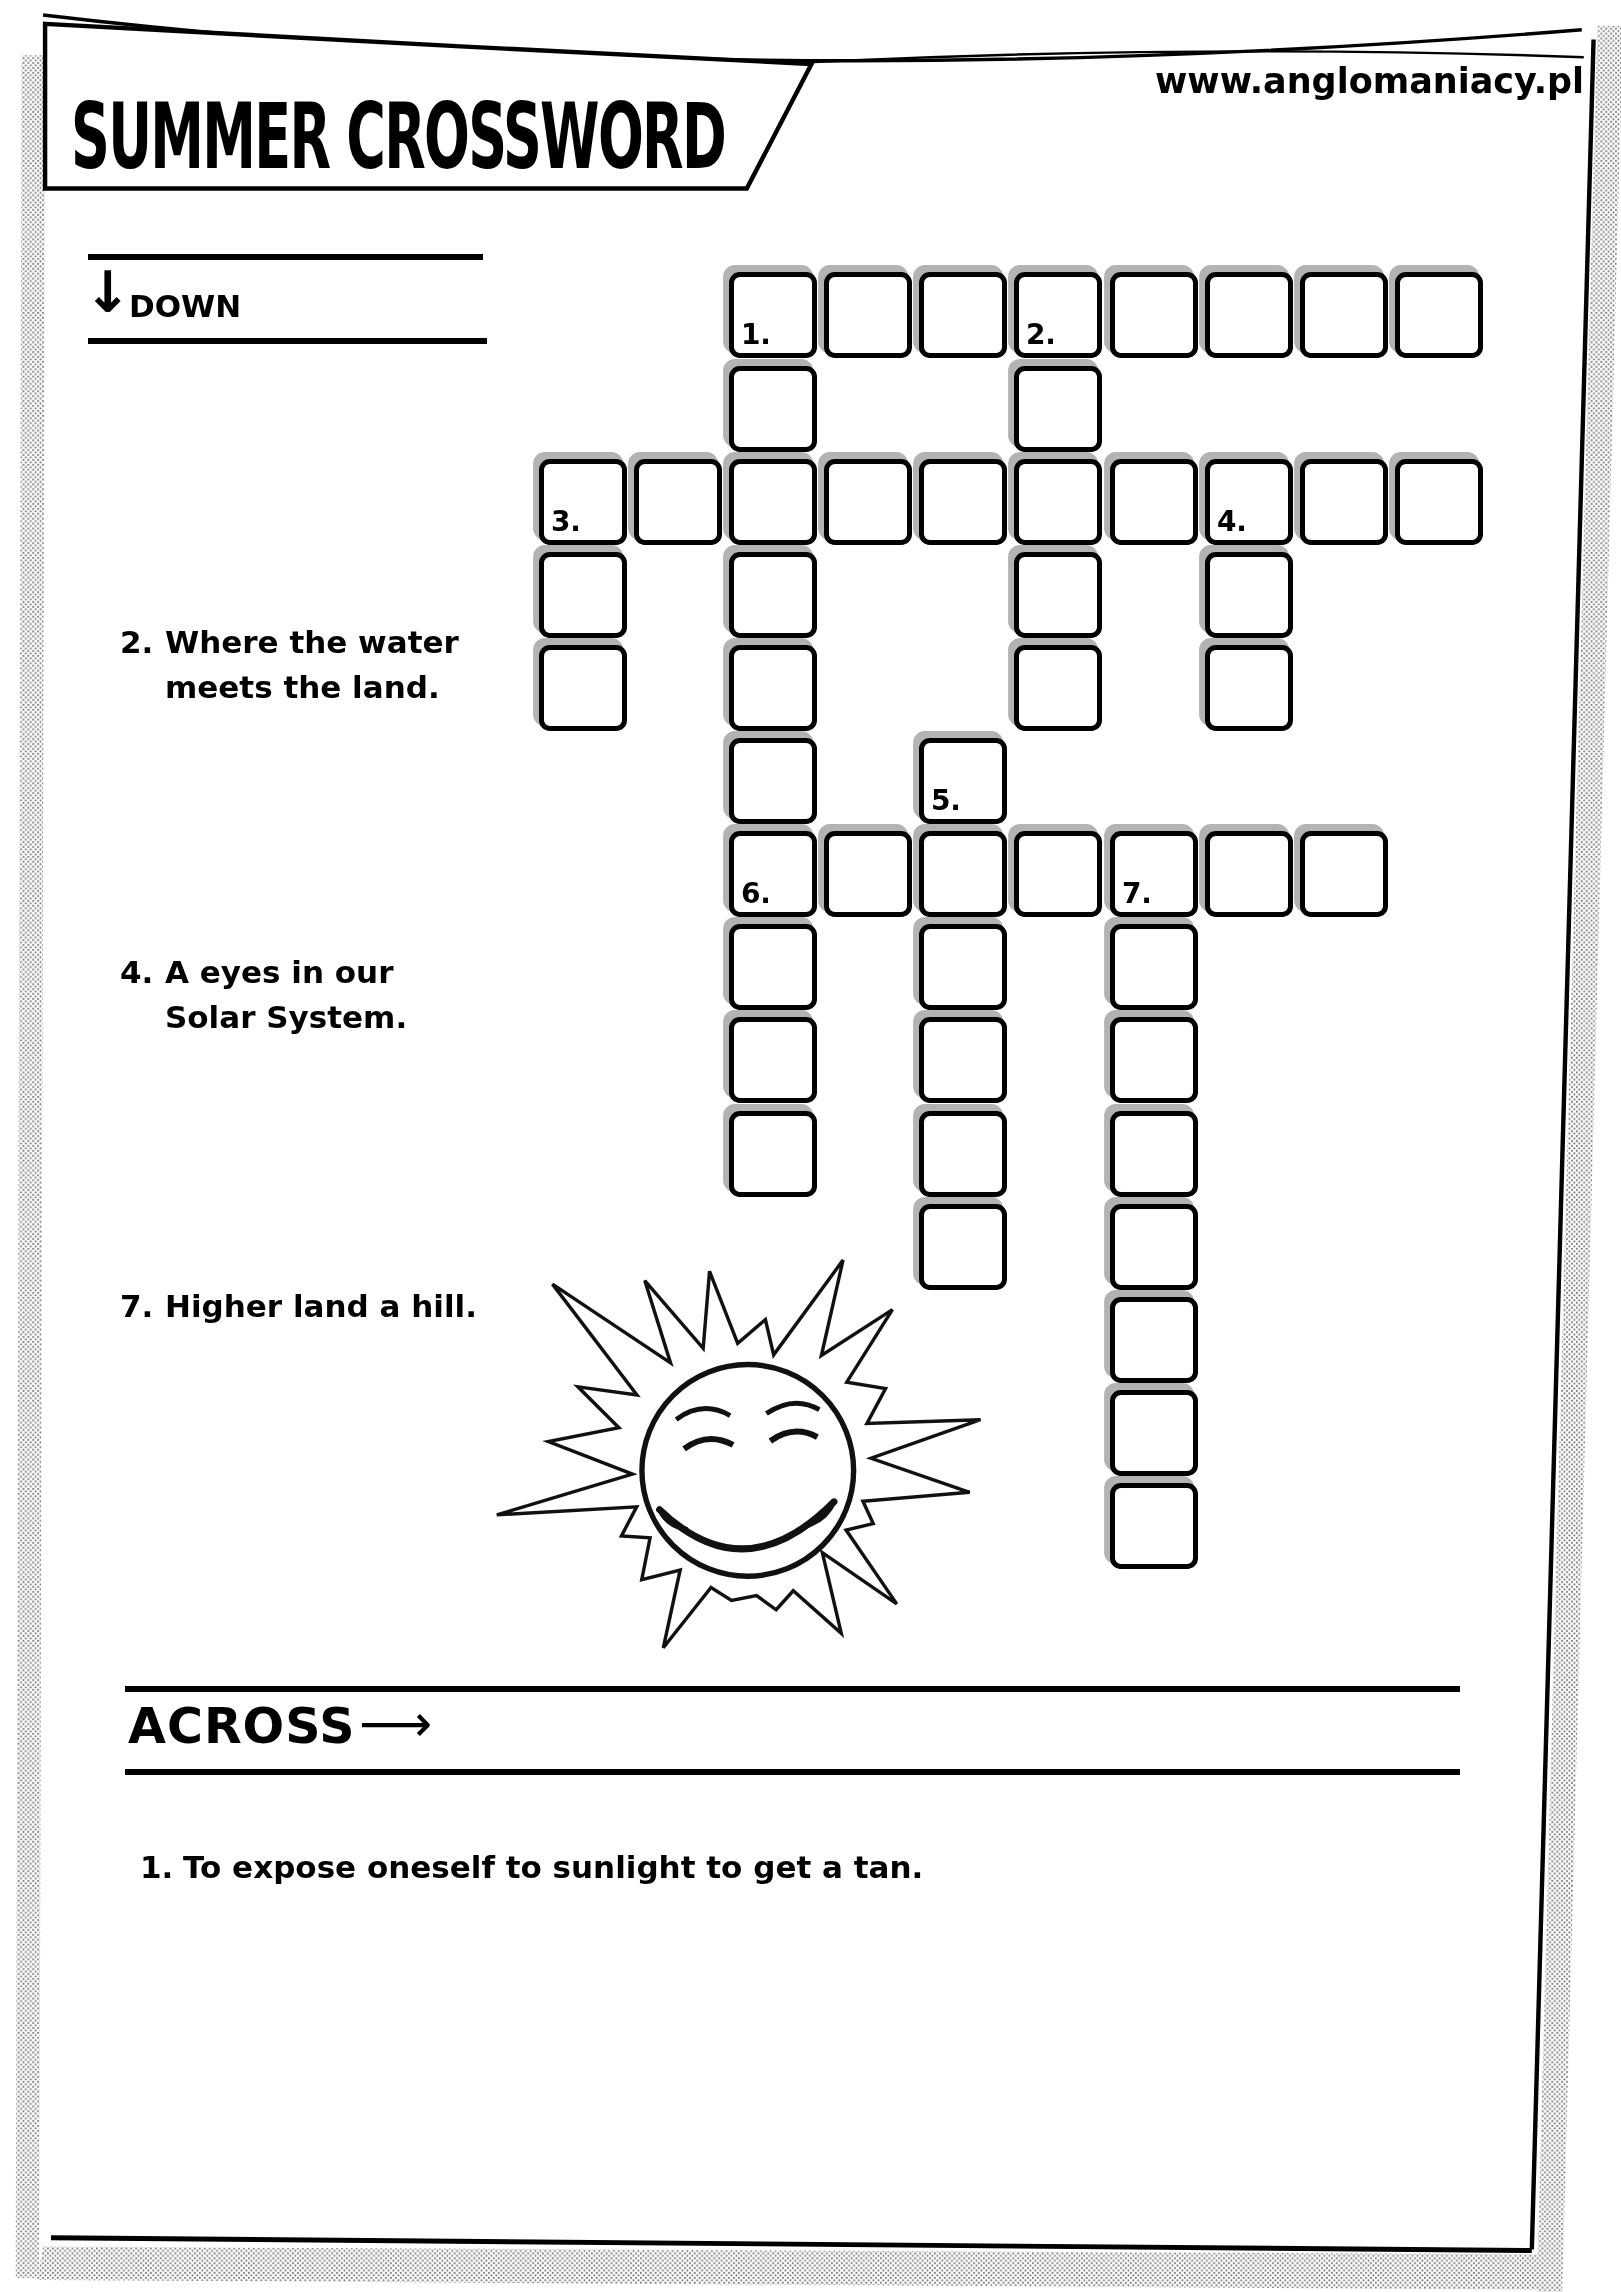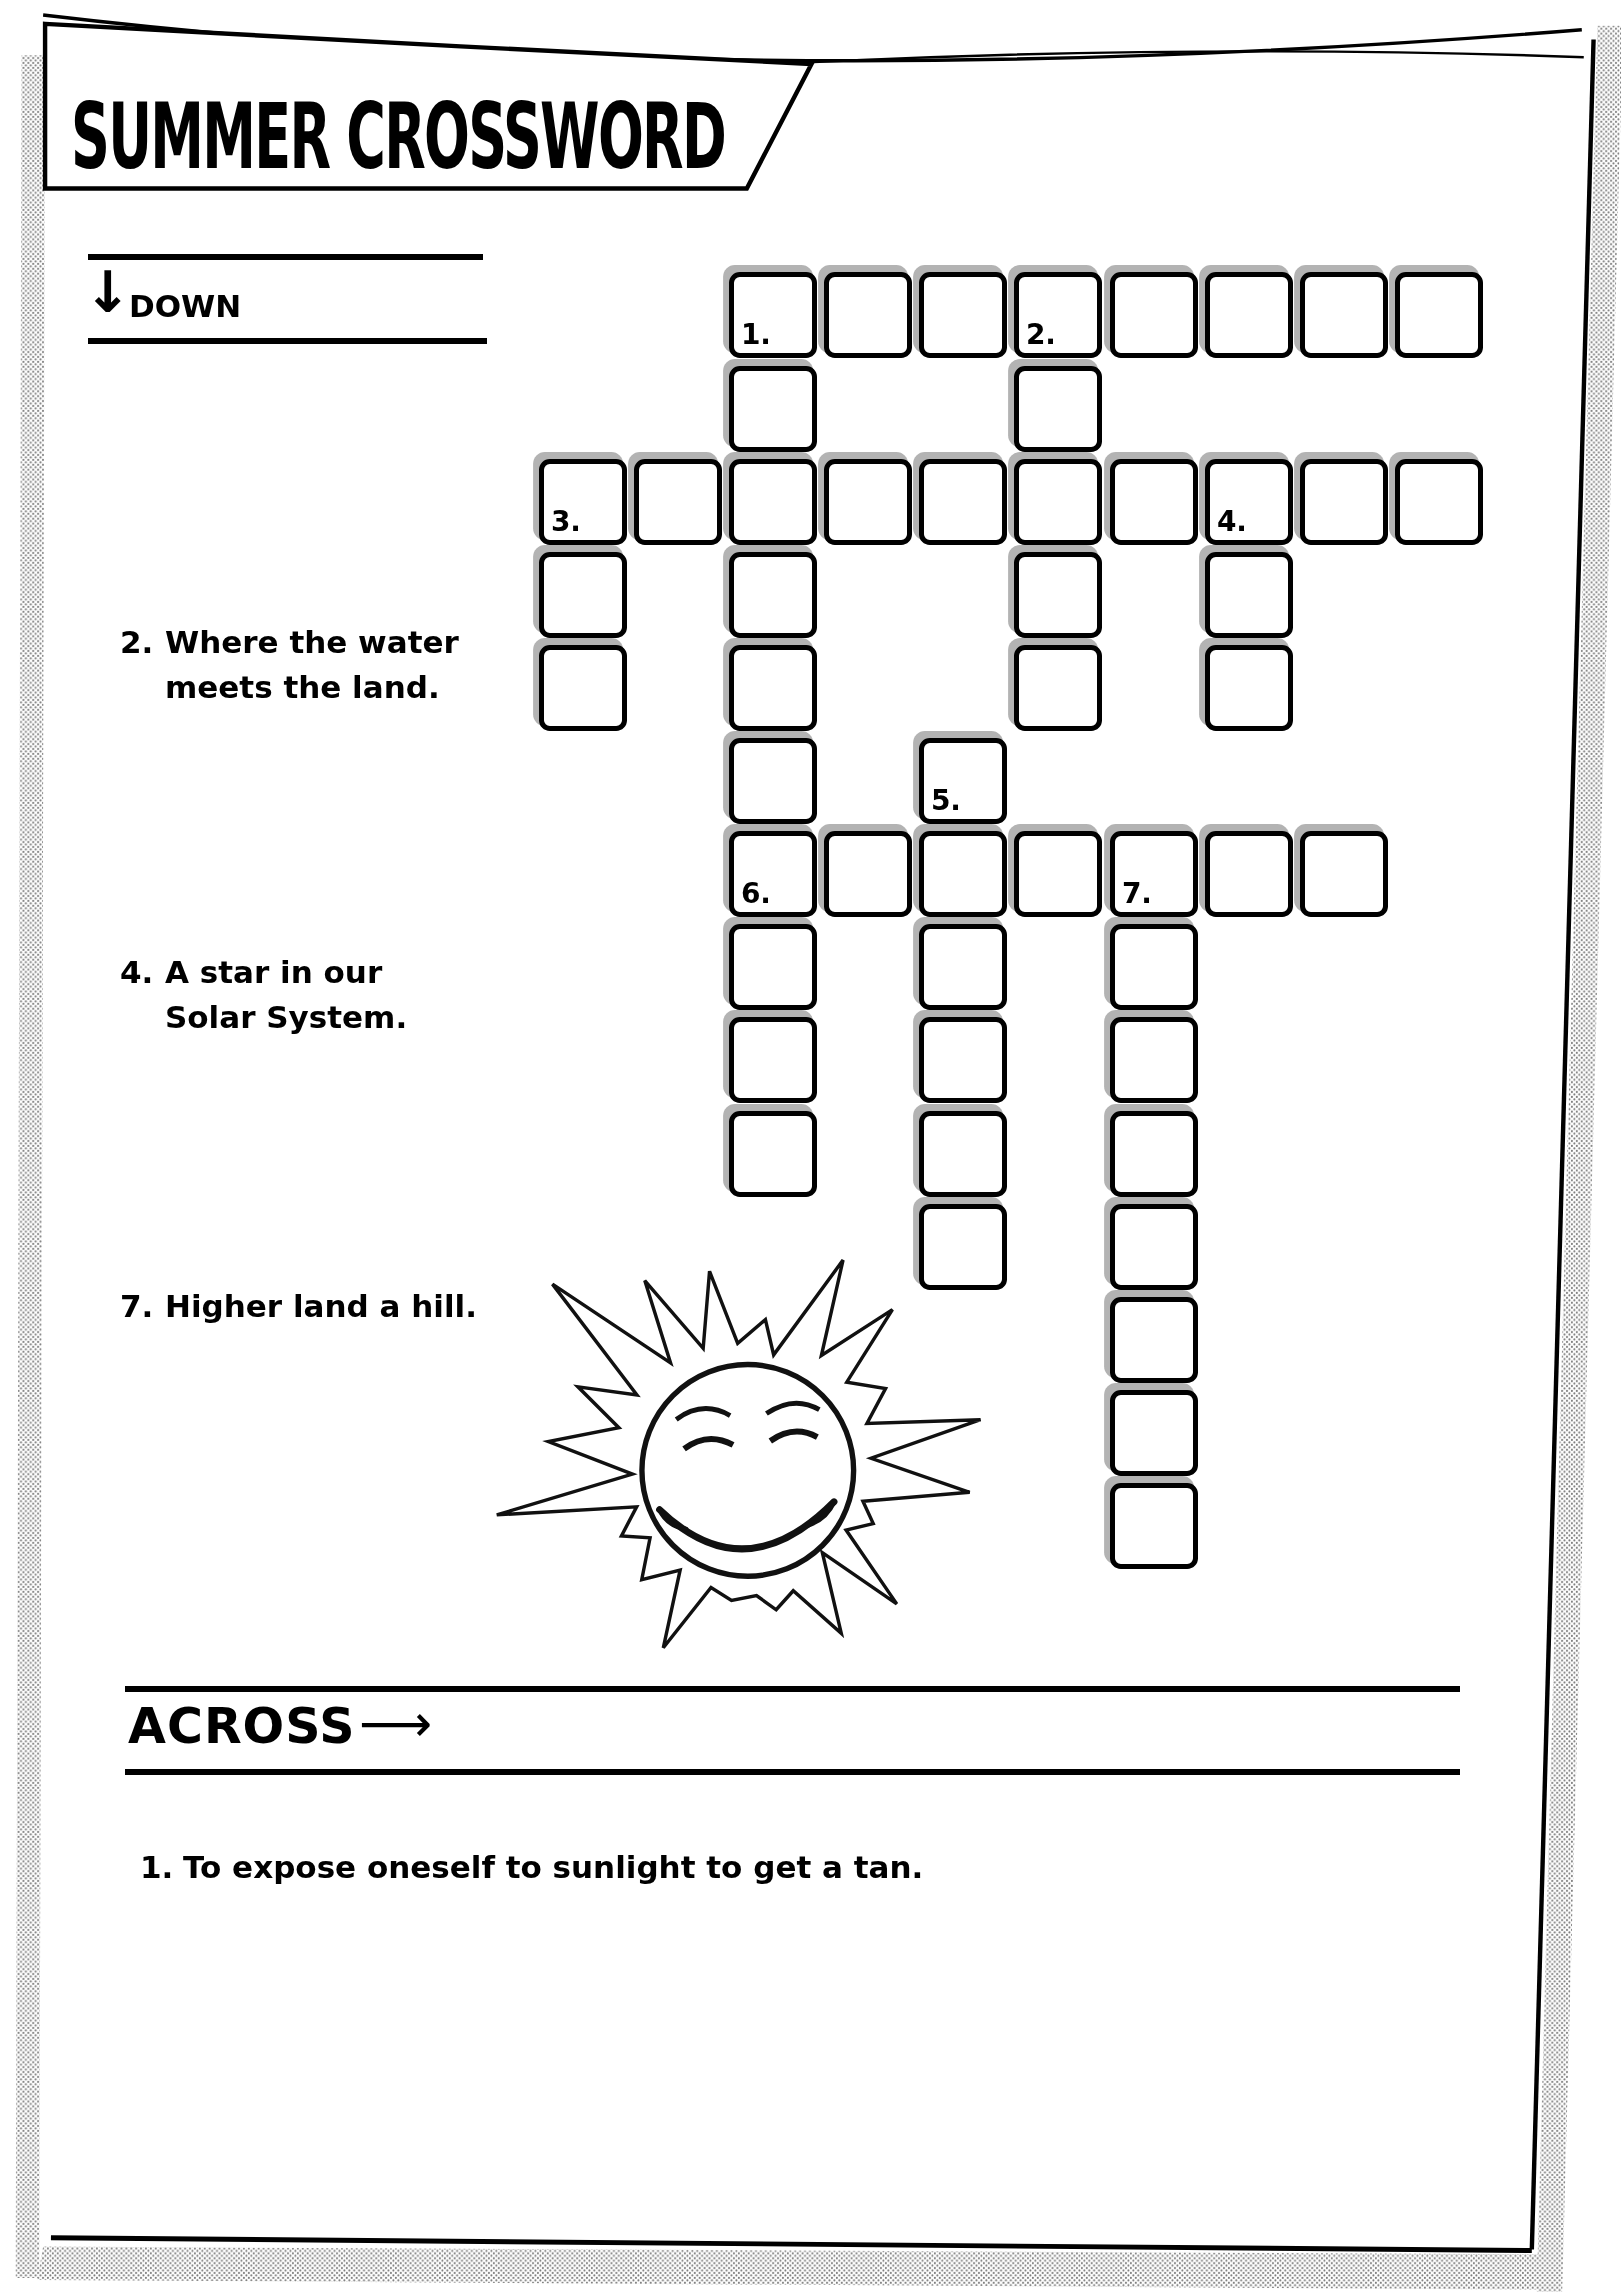--- a/index.html
+++ b/index.html
@@ -77,32 +77,33 @@
       <path d="M698,1478 Q722,1460 748,1474" fill="none" stroke-width="6"></path>
       <path d="M782,1442 Q810,1423 836,1438" fill="none" stroke-width="5"></path>
       <path d="M786,1470 Q810,1453 834,1466" fill="none" stroke-width="6"></path>
       <path d="M673,1540 Q760,1624 851,1532" fill="none" stroke-width="7" stroke-linecap="round"></path>
       <path d="M673,1540 Q680,1556 700,1560" fill="none" stroke-width="5" stroke-linecap="round"></path>
       <path d="M851,1532 Q843,1550 824,1556" fill="none" stroke-width="5" stroke-linecap="round"></path>
     </g>
   </svg>
 
   <div class="abs" id="title">SUMMER CROSSWORD</div>
+  <div class="abs" id="site-url">www.anglomaniacy.pl</div>
 
   <div class="abs rule" id="down-rule-top"></div>
   <div class="abs heading" id="down-arrow">↓</div>
   <div class="abs heading" id="down-heading">DOWN</div>
   <div class="abs rule" id="down-rule-bottom"></div>
 
   <div class="abs clue" style="left:120px;top:620px;">
     <div><span class="num">2.</span><span>Where the water</span></div>
     <div class="cont">meets the land.</div>
   </div>
   <div class="abs clue" style="left:120px;top:950px;">
-    <div><span class="num">4.</span><span>A star in our</span></div>
+    <div><span class="num">4.</span><span>A eyes in our</span></div>
     <div class="cont">Solar System.</div>
   </div>
   <div class="abs clue" style="left:120px;top:1284px;">
     <div><span class="num">7.</span><span>Higher land a hill.</span></div>
   </div>
 
   <div class="abs" id="grid" style="left:0;top:0;">
       <div class="cell" style="left: 729px; top: 272px;">
         <span class="lbl">1.</span>
       </div>

